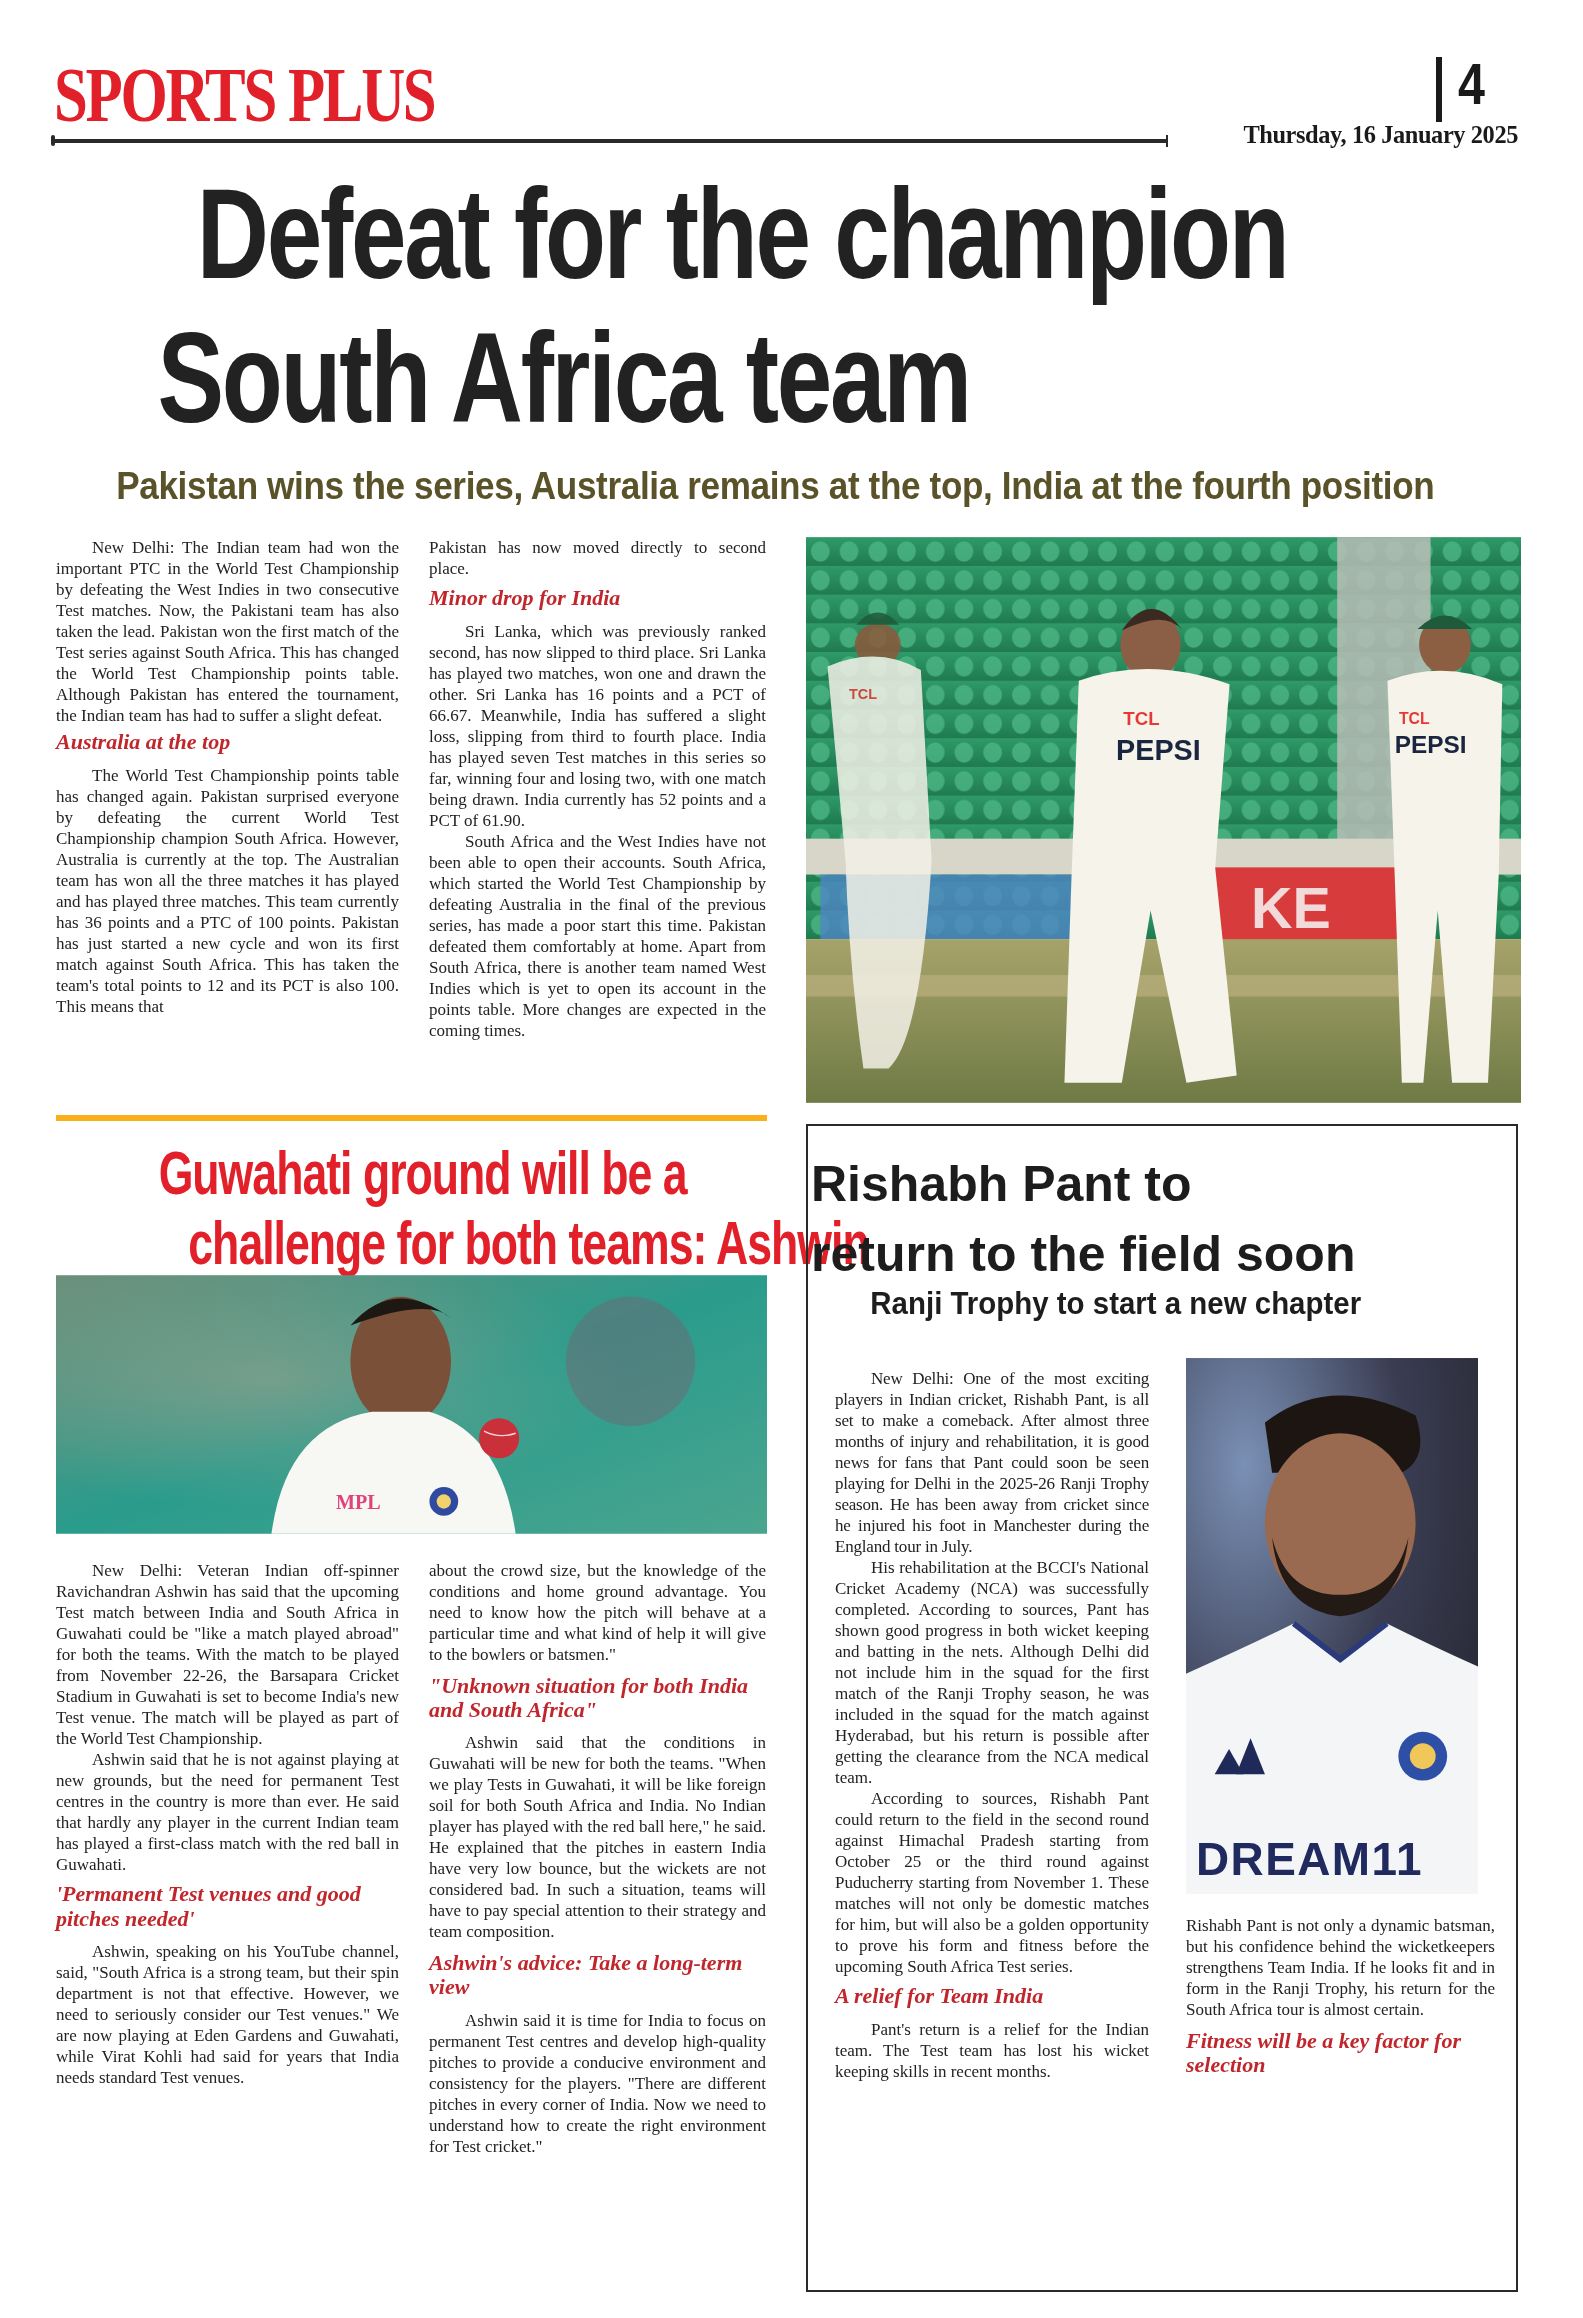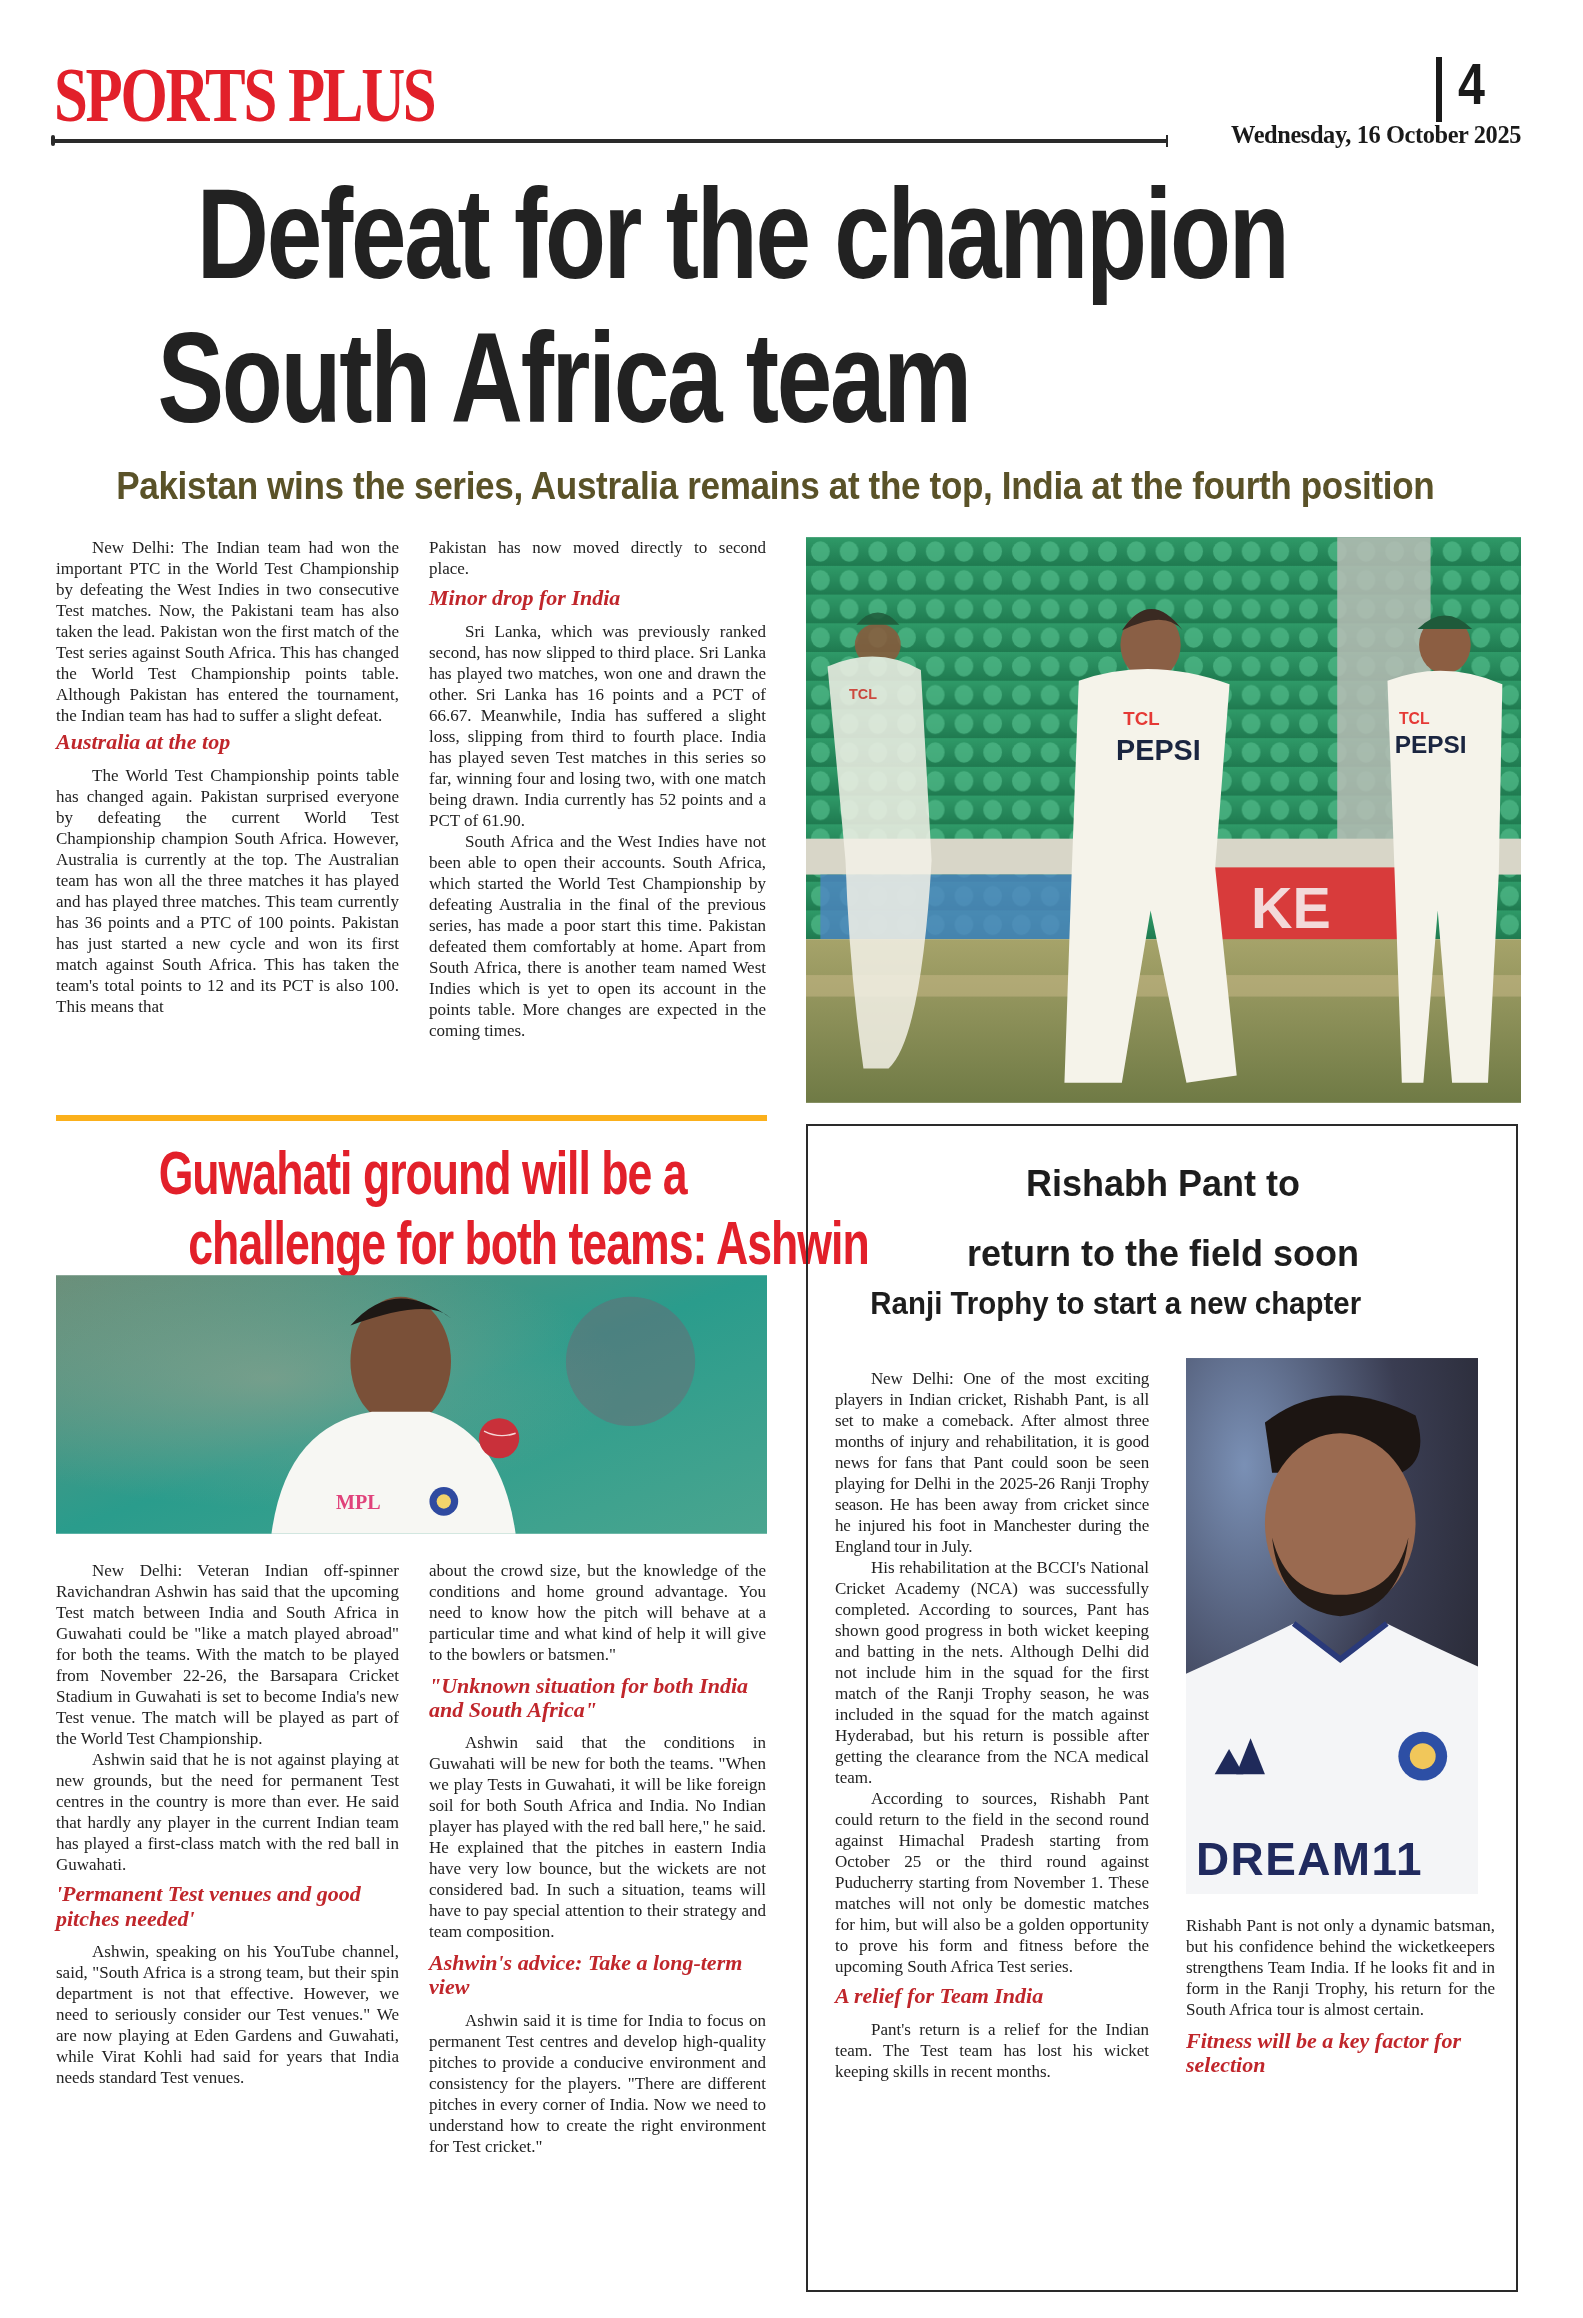--- a/index.html
+++ b/index.html
@@ -21,32 +21,32 @@
   .col p { margin:0; text-indent:36px; }
   .col p.noindent { text-indent:0; }
   .col h4 { margin:2.9px 0 10px 0; text-align:left; font-style:italic; font-weight:bold; color:#c0262b; font-size:22px; line-height:24.4px; text-indent:0; }
 
   .photo { overflow:hidden; }
   .orange-rule { left:56px; top:1115px; width:711px; height:5.7px; background:#fbb01b; }
   .guwahati-head { left:56px; top:1138px; width:711px; text-align:center; font-family:"Liberation Sans",sans-serif; font-weight:bold; color:#e2202a; font-size:62px; line-height:70px; letter-spacing:-1.4px; }
   .guwahati-head span { display:inline-block; transform:scaleX(0.72); transform-origin:center top; white-space:nowrap; }
 
   .pant-box { left:806px; top:1124px; width:712px; height:1168px; border:2.2px solid #2a2a2a; box-sizing:border-box; }
-  .pant-head { left:811px; top:1149px; width:704px; text-align:center; font-family:"Liberation Sans",sans-serif; font-weight:bold; font-size:36px; line-height:70px; color:#1d1d1d; }
+  .pant-head { left:811px; top:1149px; width:704px; text-align:left; font-family:"Liberation Sans",sans-serif; font-weight:bold; font-size:50px; line-height:70px; color:#1d1d1d; }
   .pant-sub { left:764px; top:1285px; width:704px; text-align:center; font-family:"Liberation Sans",sans-serif; font-weight:bold; font-size:32px; color:#1d1d1d; }
   .pant-sub span { display:inline-block; transform:scaleX(0.92); }
 </style>
 </head>
 <body>
 
 <div class="abs masthead">SPORTS PLUS</div>
 <div class="abs rule-top"></div>
 <div class="abs page-bar"></div>
 <div class="abs page-num">4</div>
-<div class="abs date">Wednesday, 16 October 2025</div>
+<div class="abs date">Thursday, 16 January 2025</div>
 
 <div class="abs main-head">
   <span>Defeat for the champion</span><br>
   <span>South Africa team</span>
 </div>
 <div class="abs sub-head">
   <span>Pakistan wins the series, Australia remains at the top, India at the fourth position</span>
 </div>
 
 <div class="abs col" style="left:56px; top:537px; width:343px;">

